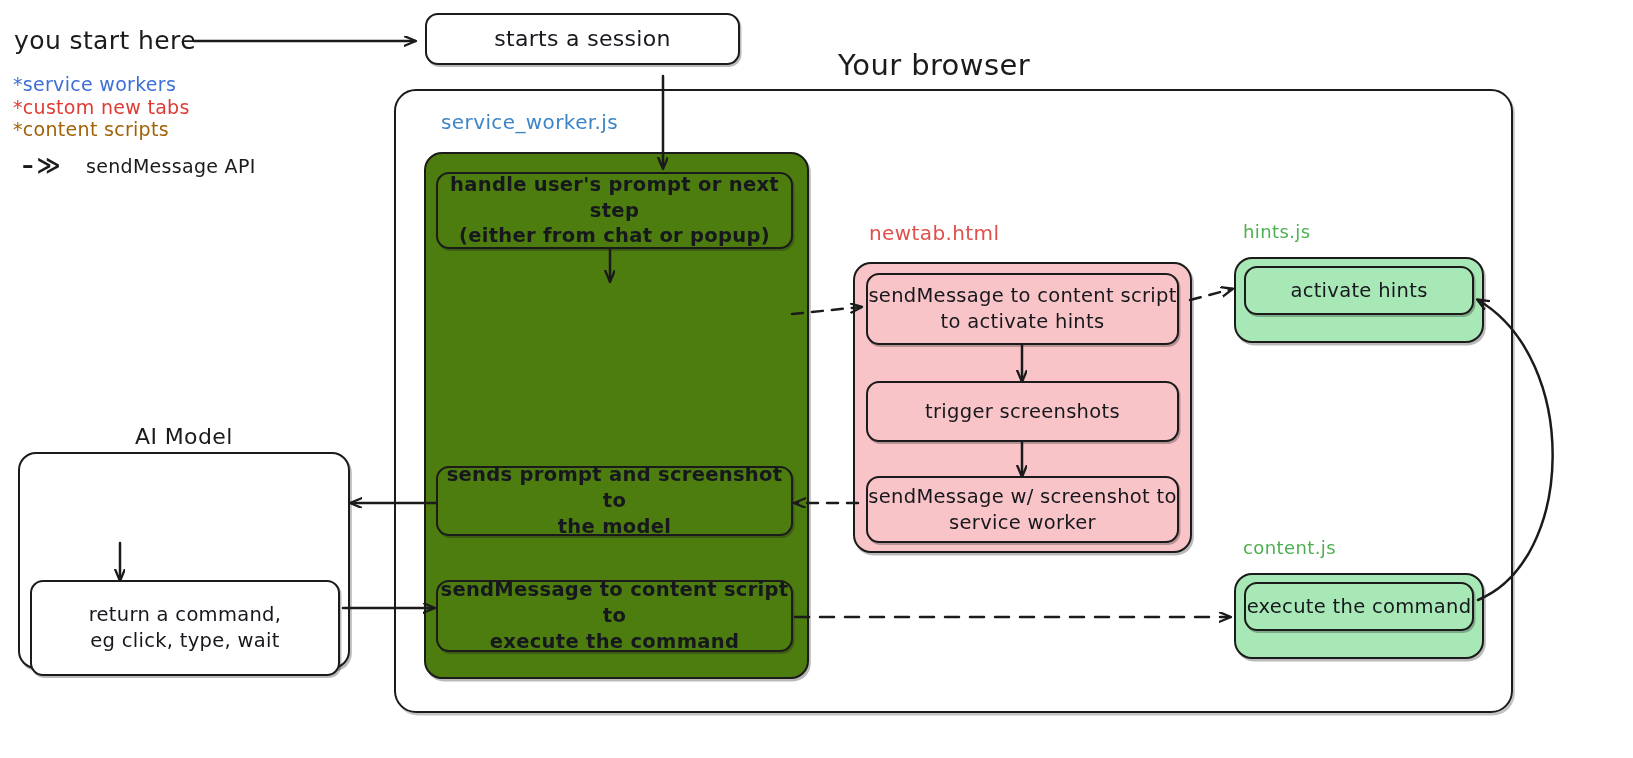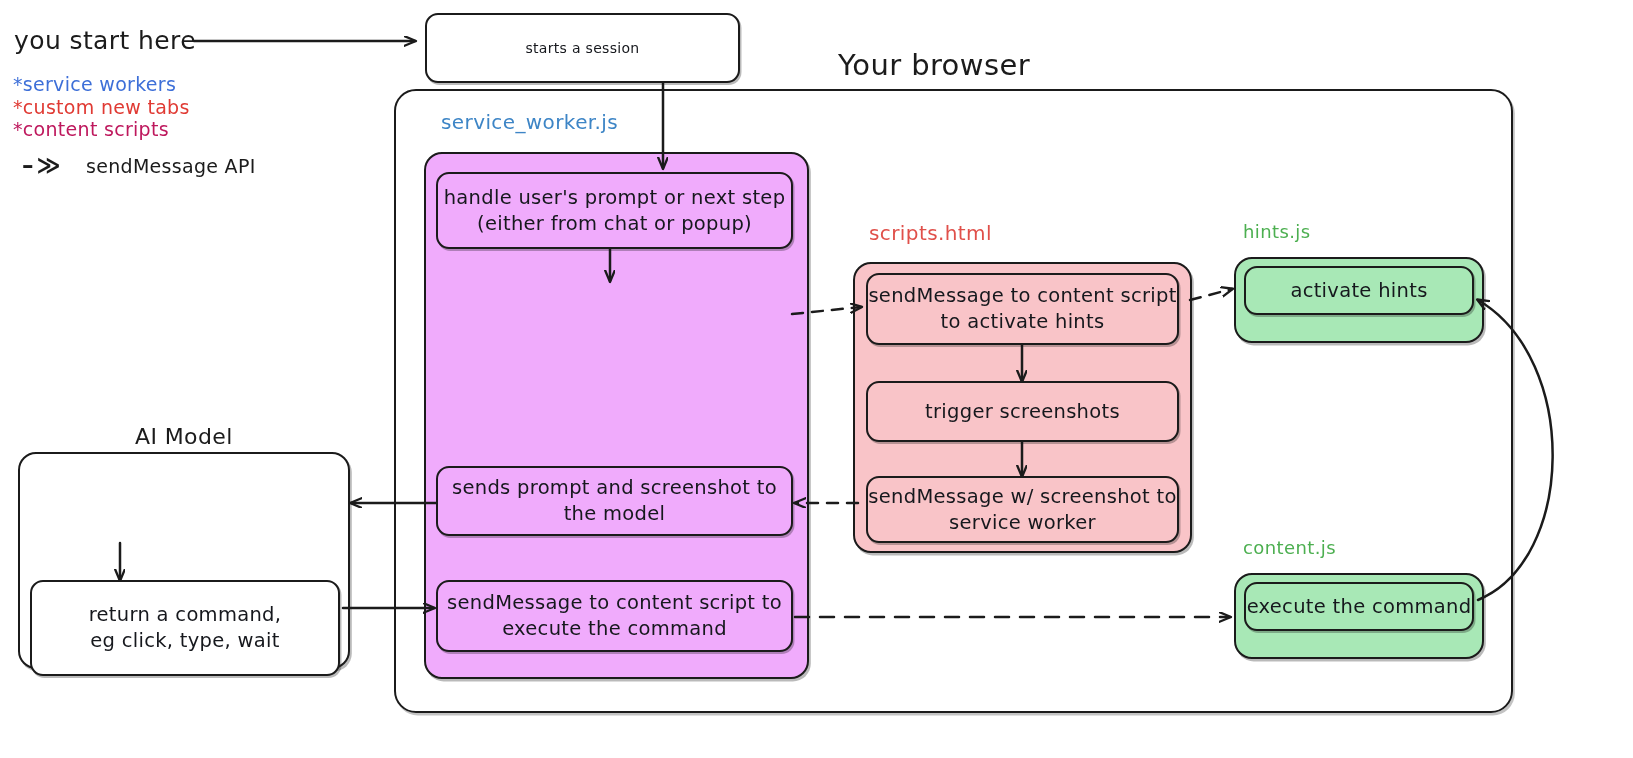--- a/index.html
+++ b/index.html
@@ -85,21 +85,21 @@
     position: absolute;
     box-sizing: border-box;
     border: 2.6px solid #1b1b1b;
     border-radius: 22px;
     background: transparent;
     z-index: 2;
     box-shadow: 1.8px 2.4px 0 rgba(25,25,25,.26);
   }
 
   
-  .fill-blue  { background: #f0abfc; }
+  .fill-blue  { background: #4d7c0f; font-weight: bold; }
   .fill-pink  { background: #f9c4c8; }
   .fill-green { background: #a8e8b6; }
   .fill-white { background: #ffffff; }
 </style>
 </head>
 <body>
 
 <div id="stage">
 
   <svg id="wires" viewBox="0 0 1633 758" xmlns="http://www.w3.org/2000/svg">
@@ -139,30 +139,30 @@
       <path d="M795,617 L1230,617" stroke-dasharray="14 11" marker-end="url(#ah)"></path>
 
       <path d="M1478,600 C1575,560 1580,360 1478,300" marker-end="url(#ah)"></path>
     </g>
   </svg>
 
   <div class="hand free-label" style="left:14px; top:26px; font-size:25px;">you start here</div>
 
   <div class="hand legend-line" style="left:13px; top:73px; color:#3d6fd8;">*service workers</div>
   <div class="hand legend-line" style="left:13px; top:96px; color:#e03a33;">*custom new tabs</div>
-  <div class="hand legend-line" style="left:13px; top:118px; color:#be185d;">*content scripts</div>
+  <div class="hand legend-line" style="left:13px; top:118px; color:#a16207;">*content scripts</div>
 
   <div class="hand legend-line" style="left:22px; top:152px; font-size:23px; font-weight:bold; letter-spacing:3px;">–≫</div>
   <div class="hand legend-line" style="left:86px; top:155px; font-size:19px;">sendMessage API</div>
 
   <div class="hand free-label" style="left:838px; top:48px; font-size:29px;">Your browser</div>
 
   <div class="hand free-label" style="left:135px; top:424px; font-size:22px;">AI Model</div>
 
-  <div class="node fill-white" style="left:425px; top:13px; width:315px; height:70px; font-size:14px;">
+  <div class="node fill-white" style="left:425px; top:13px; width:315px; height:52px; font-size:22px;">
     <span>starts a session</span>
   </div>
 
   <div class="outer-frame" style="left:394px; top:89px; width:1119px; height:624px;"></div>
 
   <div class="group fill-white" style="left:18px; top:452px; width:332px; height:217px;"></div>
 
 
   <div class="node fill-white" style="left:30px; top:580px; width:310px; height:96px;">
     <span>return a command,
@@ -182,21 +182,21 @@
   <div class="node fill-blue" style="left:436px; top:466px; width:357px; height:70px;">
     <span>sends prompt and screenshot to
 the model</span>
   </div>
 
   <div class="node fill-blue" style="left:436px; top:580px; width:357px; height:72px;">
     <span>sendMessage to content script to
 execute the command</span>
   </div>
 
-  <div class="hand group-label" style="left:869px; top:221px; color:#e0504a;">scripts.html</div>
+  <div class="hand group-label" style="left:869px; top:221px; color:#e0504a;">newtab.html</div>
 
   <div class="group fill-pink" style="left:853px; top:262px; width:339px; height:291px;"></div>
 
   <div class="node fill-pink" style="left:866px; top:273px; width:313px; height:72px;">
     <span>sendMessage to content script
 to activate hints</span>
   </div>
 
   <div class="node fill-pink" style="left:866px; top:476px; width:313px; height:67px;">
     <span>sendMessage w/ screenshot to

